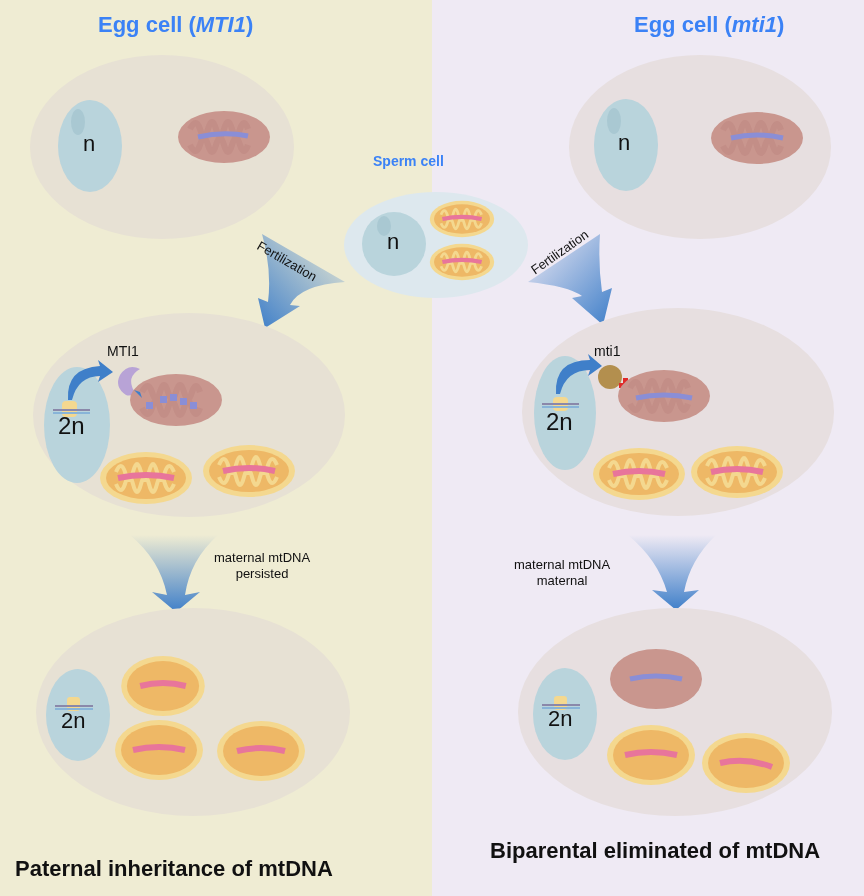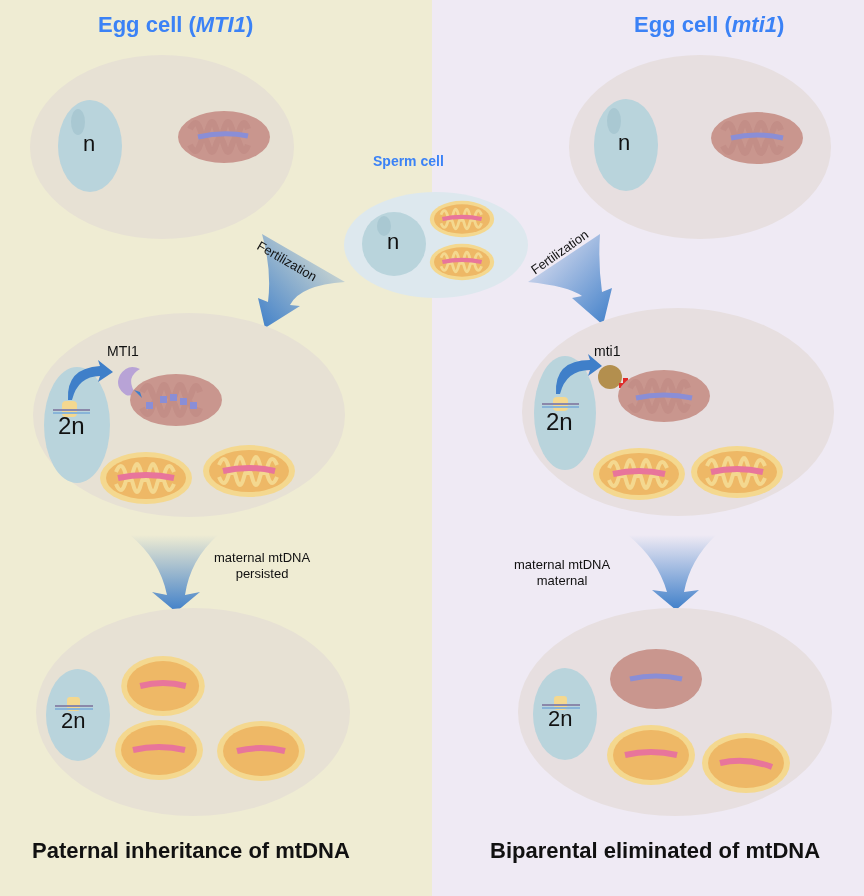--- a/index.html
+++ b/index.html
@@ -216,14 +216,14 @@
     <div>persisted</div>
   </div>
 <div class="small" style="left:514px; top:557px;">
     <div>maternal mtDNA</div>
     <div>maternal</div>
   </div>
 
 <div class="label" style="left:61px; top:708px; font-size:22px;">2n</div>
 <div class="label" style="left:548px; top:706px; font-size:22px;">2n</div>
 
-<div class="bottom-title" style="left:32px;">Paternal inheritance of mtDNA</div>
+<div class="bottom-title" style="left:15px;margin-top:18px;">Paternal inheritance of mtDNA</div>
 <div class="bottom-title" style="left:490px;">Biparental eliminated of mtDNA</div>
 
 </body></html>

